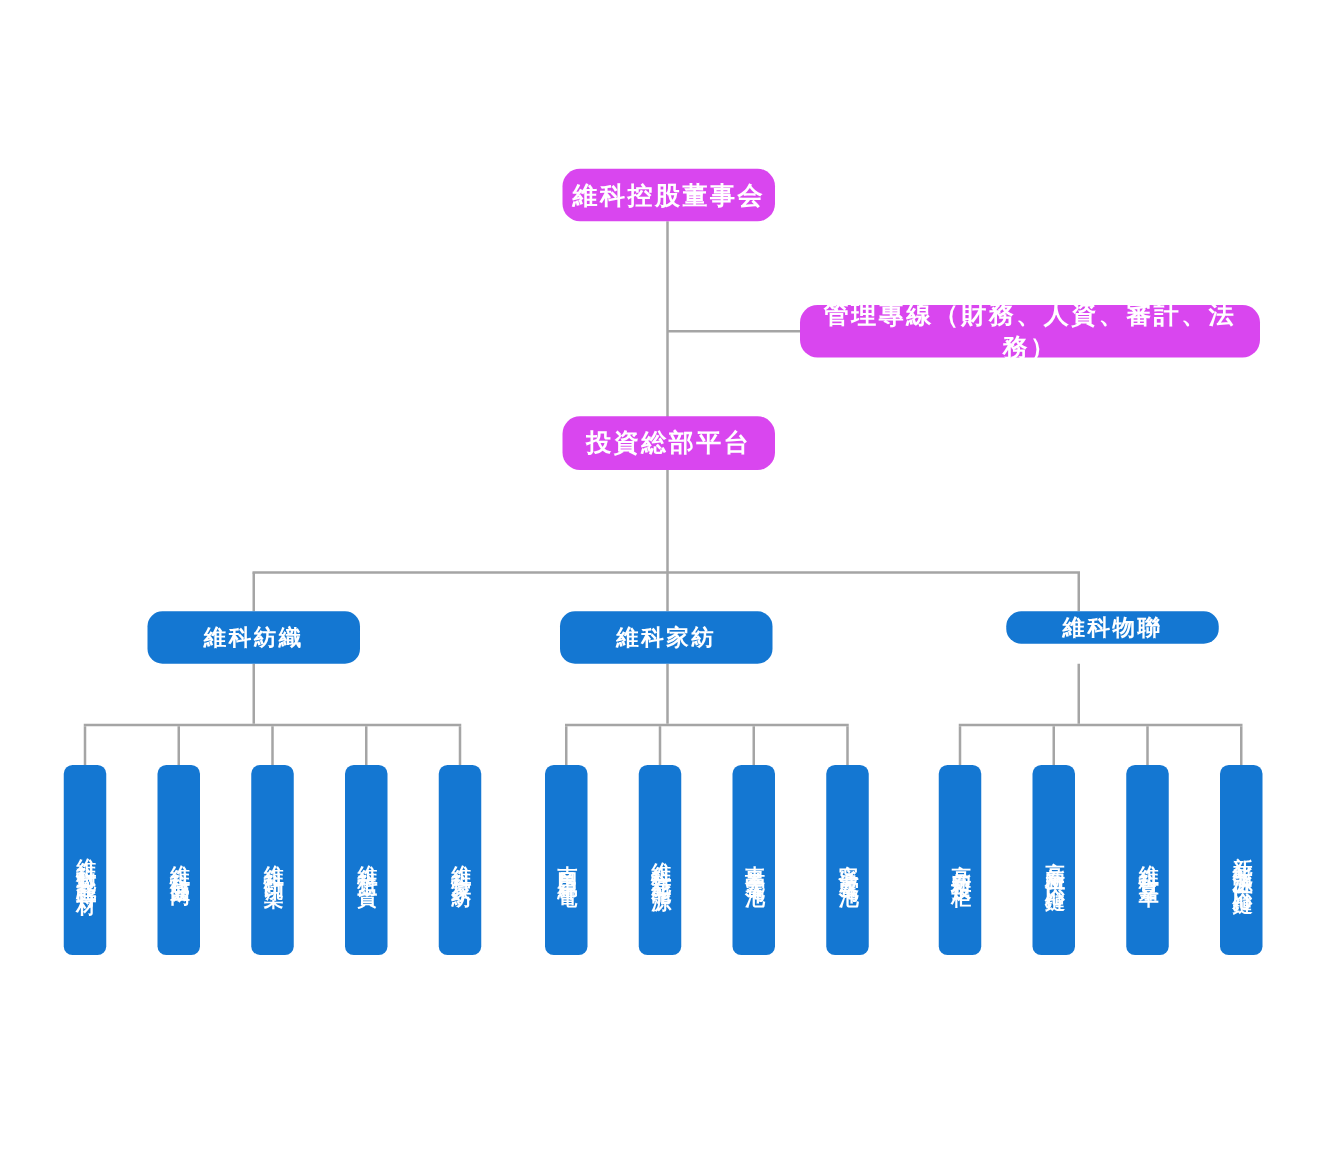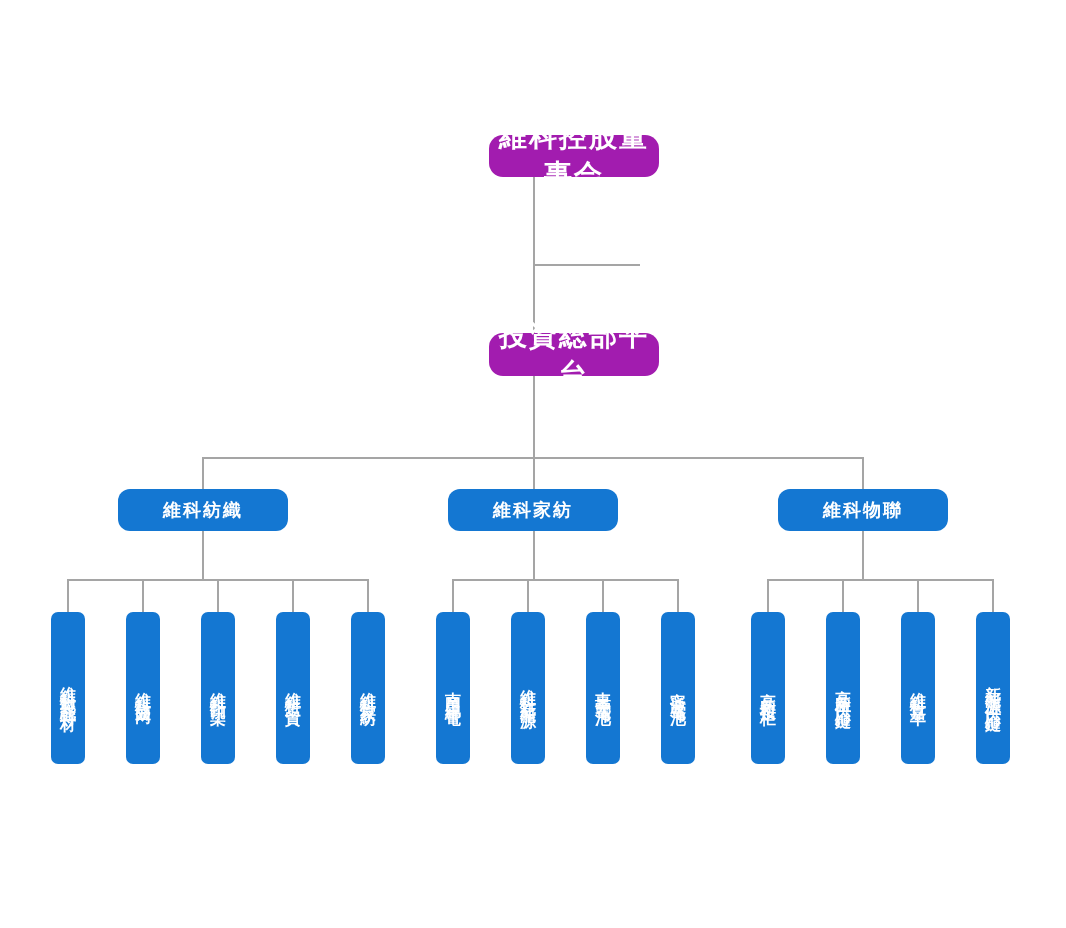--- a/index.html
+++ b/index.html
@@ -10,21 +10,21 @@
     overflow:hidden;
     font-family:"Liberation Serif", serif;
   }
   .line{position:absolute;background:#a5a5a5;}
   .node{
     position:absolute;
     display:flex;align-items:center;justify-content:center;
     color:#ffffff;font-weight:bold;
     box-sizing:border-box;text-align:center;
   }
-  .lvl1{background:#a21caf;border-radius:14px;font-size:28px;letter-spacing:2px;margin-left:39px;}
+  .lvl1{background:#d946ef;border-radius:14px;font-size:20px;letter-spacing:2px;}
   .lvl2{background:#1477d2;border-radius:12px;font-size:18px;letter-spacing:2px;}
   .leaf{
     background:#1477d2;border-radius:7px;
     font-size:16px;letter-spacing:6px;
     writing-mode:vertical-rl;text-orientation:upright;
     line-height:34px;
     padding-top:6px;
   }
 </style>
 </head>
@@ -56,25 +56,26 @@
   <div class="line" style="left:677px;top:581px;width:2px;height:31px;"></div>
 
   <div class="line" style="left:862px;top:531px;width:2px;height:48px;"></div>
   <div class="line" style="left:767px;top:579px;width:227px;height:2px;"></div>
   <div class="line" style="left:767px;top:581px;width:2px;height:31px;"></div>
   <div class="line" style="left:842px;top:581px;width:2px;height:31px;"></div>
   <div class="line" style="left:917px;top:581px;width:2px;height:31px;"></div>
   <div class="line" style="left:992px;top:581px;width:2px;height:31px;"></div>
 
   <div class="node lvl1" style="left:450px;top:135px;width:170px;height:42px;">維科控股董事会</div>
+  <div class="node lvl1" style="left:640px;top:244px;width:368px;height:42px;">管理專線（財務、人資、審計、法務）</div>
   <div class="node lvl1" style="left:450px;top:333px;width:170px;height:43px;">投資総部平台</div>
 
   <div class="node lvl2" style="left:118px;top:489px;width:170px;height:42px;">維科紡織</div>
   <div class="node lvl2" style="left:448px;top:489px;width:170px;height:42px;">維科家紡</div>
-  <div class="node lvl2" style="left:778px;top:489px;width:170px;height:42px;">維科物聯</div>
+  <div class="node lvl2" style="left:805px;top:489px;width:170px;height:26px;">維科物聯</div>
 
   <div class="node leaf" style="left:51px;top:612px;width:34px;height:152px;">維科製能特材</div>
   <div class="node leaf" style="left:126px;top:612px;width:34px;height:152px;">維科盛网</div>
   <div class="node leaf" style="left:201px;top:612px;width:34px;height:152px;">維科印染</div>
   <div class="node leaf" style="left:276px;top:612px;width:34px;height:152px;">維科工貿</div>
   <div class="node leaf" style="left:351px;top:612px;width:34px;height:152px;">維科家紡</div>
 
   <div class="node leaf" style="left:436px;top:612px;width:34px;height:152px;">南昌綿電</div>
   <div class="node leaf" style="left:511px;top:612px;width:34px;height:152px;">維科新能源</div>
   <div class="node leaf" style="left:586px;top:612px;width:34px;height:152px;">東莞電池</div>

